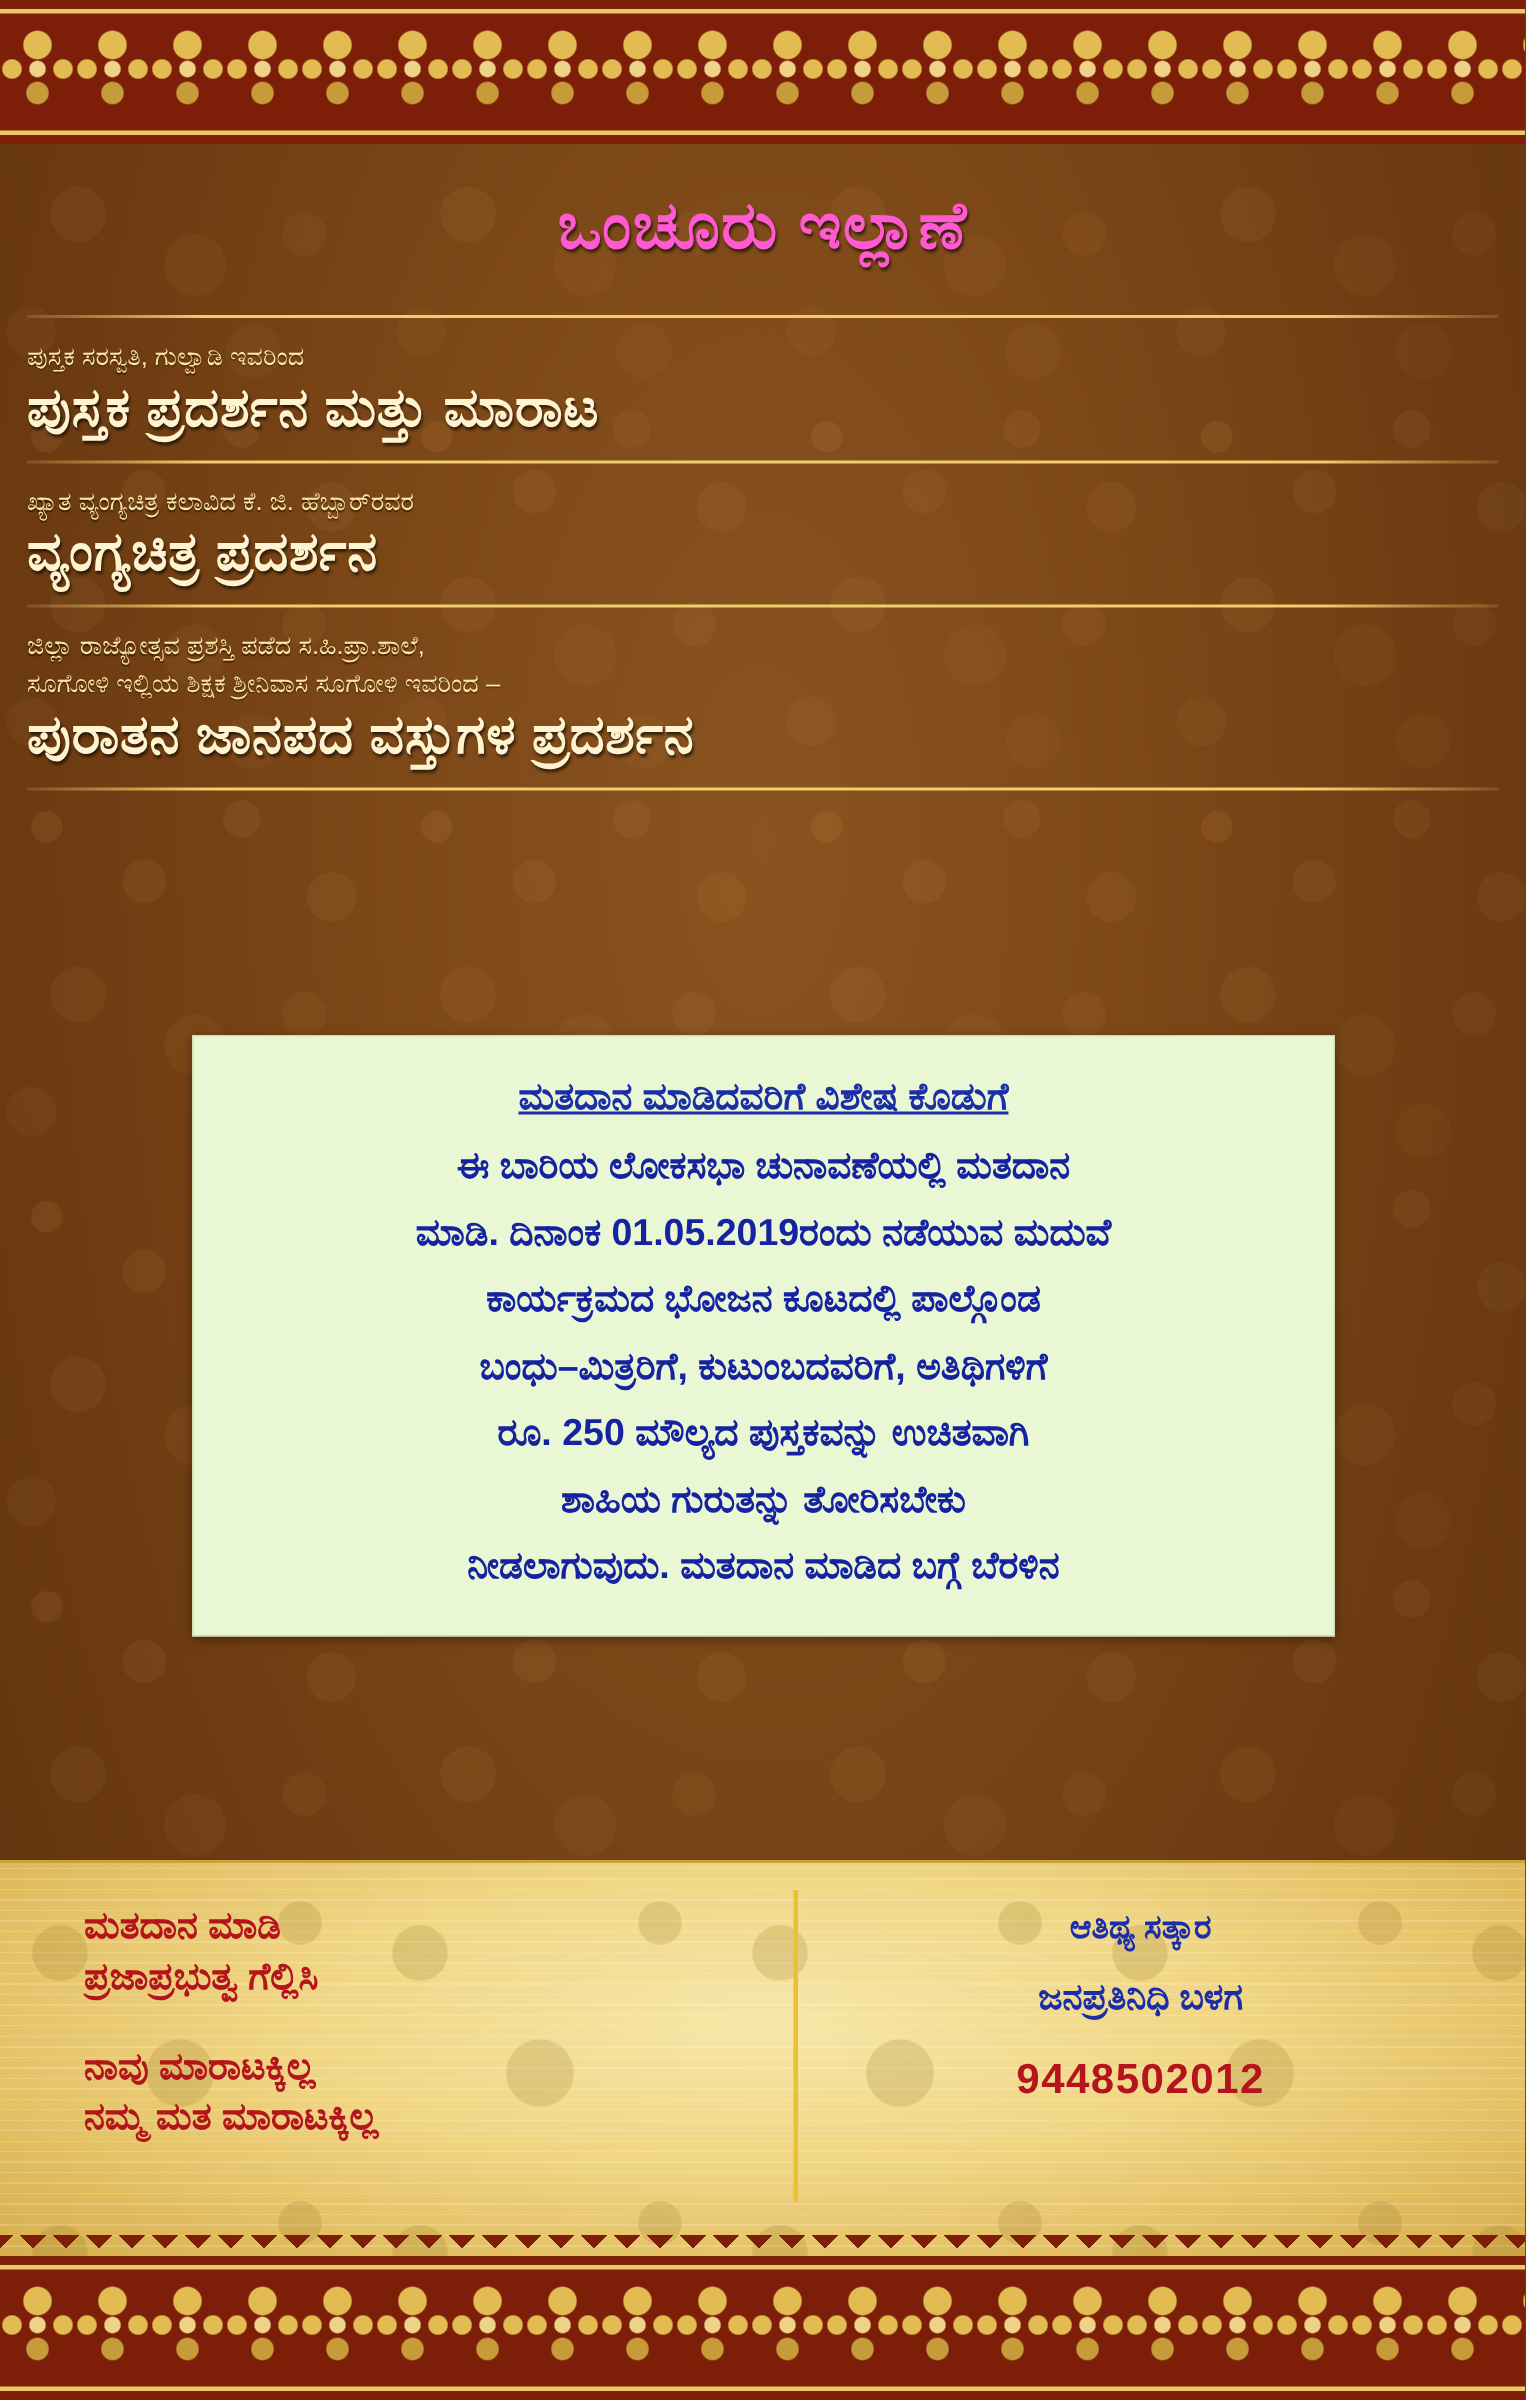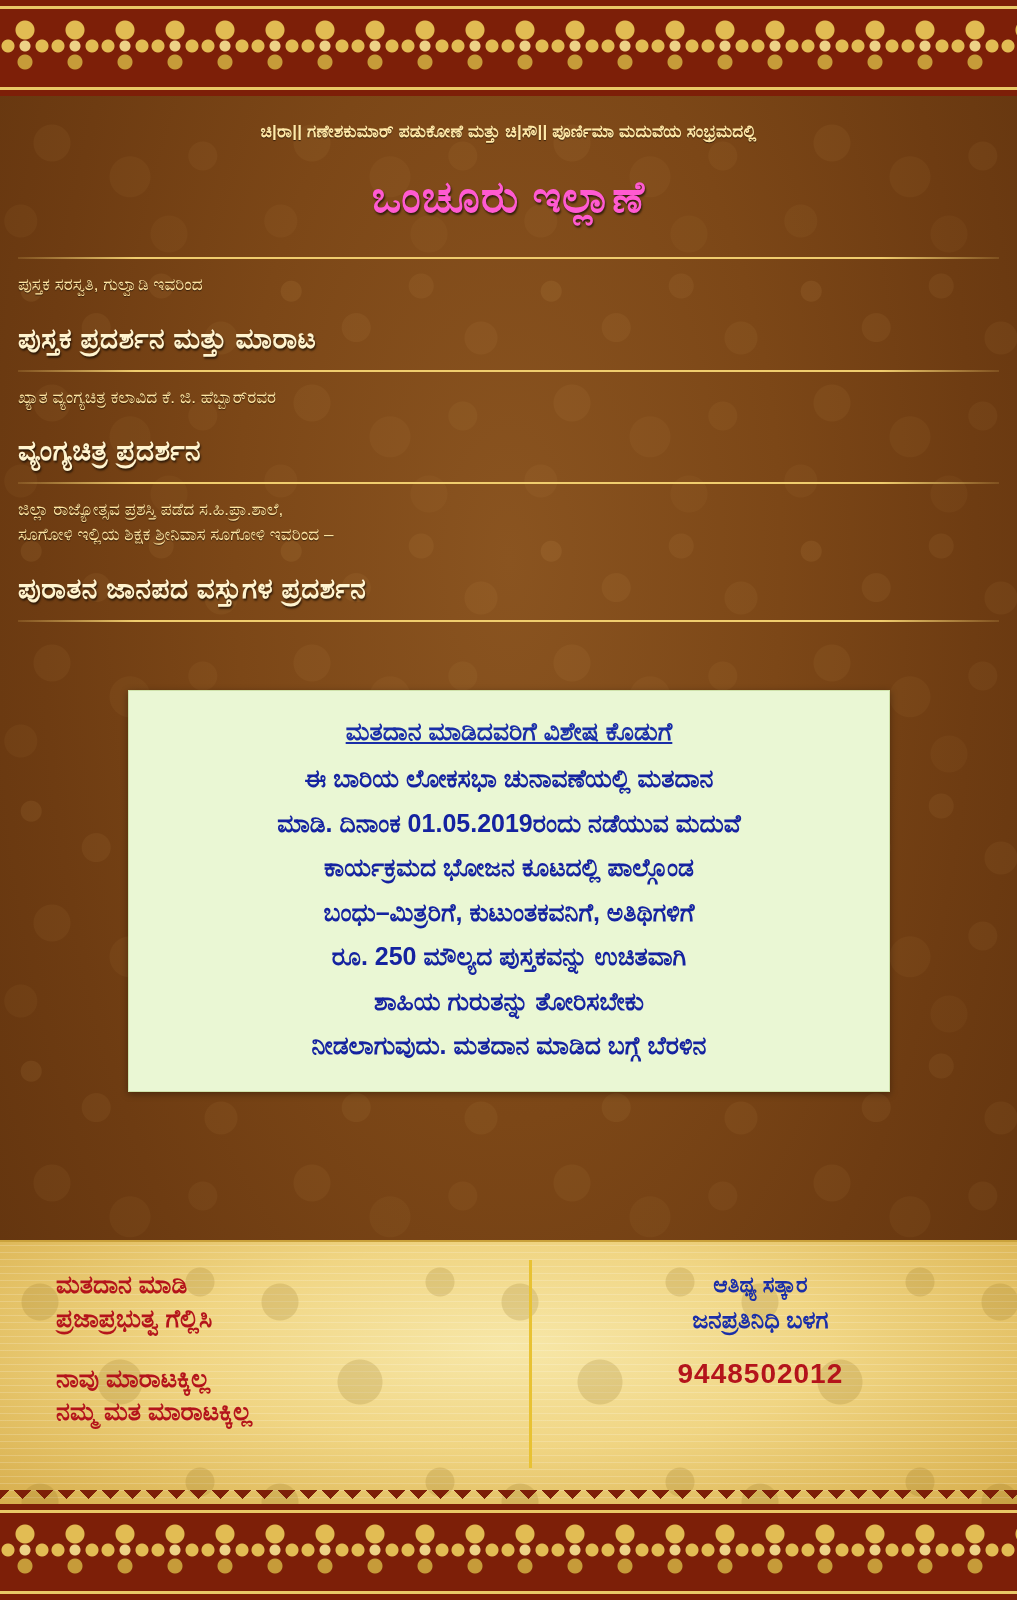--- a/index.html
+++ b/index.html
@@ -115,23 +115,23 @@
   }
   .sec-small {
     color: #ffe6a3;
     font-size: 17px;
     font-weight: normal;
     line-height: 1.45;
     text-shadow: 0 1px 1px rgba(0,0,0,.55);
   }
   .sec-big {
     color: #fff4cf;
-    font-size: 28px;
-    font-weight: bold;
-    margin-top: 25px;
+    font-size: 36px;
+    font-weight: bold;
+    margin-top: 0;
     letter-spacing: .5px;
     text-shadow: 1px 2px 2px rgba(0,0,0,.6);
   }
 
   
   .notice {
     position: absolute;
     left: 128px;
     top: 594px;
     width: 762px;
@@ -220,21 +220,21 @@
   }
   .f-right .r1 {
     color: #1a2ea8;
     font-size: 22px;
     font-weight: bold;
   }
   .f-right .r2 {
     color: #1a2ea8;
     font-size: 24px;
     font-weight: bold;
-    margin-top: 8px;
+    margin-top: 20px;
   }
   .f-right .r3 {
     color: #8a2a12;
     font-size: 18px;
     font-weight: bold;
     margin-top: 12px;
   }
   .f-right .r4 {
     color: #b4141b;
     font-size: 28px;
@@ -261,21 +261,20 @@
   <div class="texture"></div>
 
   <div class="border-band top">
     <div class="band-line a"></div>
     <div class="band-pattern"></div>
     <div class="band-line b"></div>
   </div>
 
   <div class="content">
 
-    <div class="line-top">ಚಿ|ರಾ|| ಗಣೇಶಕುಮಾರ್ ಪಡುಕೋಣೆ  ಮತ್ತು  ಚಿ|ಸೌ||  ಪೂರ್ಣಿಮಾ  ಮದುವೆಯ  ಸಂಭ್ರಮದಲ್ಲಿ</div>
 
     <div class="title">ಒಂಚೂರು ಇಲ್ಲಾಣೆ</div>
 
     <div class="sections">
 
       <div class="divider"></div>
       <div class="sec-small">ಪುಸ್ತಕ ಸರಸ್ವತಿ, ಗುಲ್ವಾಡಿ ಇವರಿಂದ</div>
       <div class="sec-big">ಪುಸ್ತಕ ಪ್ರದರ್ಶನ ಮತ್ತು ಮಾರಾಟ</div>
 
       <div class="divider"></div>
@@ -289,21 +288,21 @@
 
       <div class="divider"></div>
     </div>
 
     <div class="notice">
       <div class="notice-title">ಮತದಾನ ಮಾಡಿದವರಿಗೆ ವಿಶೇಷ ಕೊಡುಗೆ</div>
       <div class="notice-body">
         <p>ಈ ಬಾರಿಯ ಲೋಕಸಭಾ ಚುನಾವಣೆಯಲ್ಲಿ ಮತದಾನ</p>
         <p>ಮಾಡಿ. ದಿನಾಂಕ 01.05.2019ರಂದು ನಡೆಯುವ ಮದುವೆ</p>
         <p>ಕಾರ್ಯಕ್ರಮದ ಭೋಜನ ಕೂಟದಲ್ಲಿ ಪಾಲ್ಗೊಂಡ</p>
-        <p>ಬಂಧು–ಮಿತ್ರರಿಗೆ, ಕುಟುಂತಕವನಿಗೆ, ಅತಿಥಿಗಳಿಗೆ</p>
+        <p>ಬಂಧು–ಮಿತ್ರರಿಗೆ, ಕುಟುಂಬದವರಿಗೆ, ಅತಿಥಿಗಳಿಗೆ</p>
         <p>ರೂ. 250 ಮೌಲ್ಯದ ಪುಸ್ತಕವನ್ನು ಉಚಿತವಾಗಿ</p>
         <p>ಶಾಹಿಯ ಗುರುತನ್ನು ತೋರಿಸಬೇಕು</p>
         <p>ನೀಡಲಾಗುವುದು. ಮತದಾನ ಮಾಡಿದ ಬಗ್ಗೆ ಬೆರಳಿನ</p>
       </div>
     </div>
 
     <div class="footer">
       <div class="footer-damask"></div>
       <div class="footer-inner">
         <div class="f-left">

